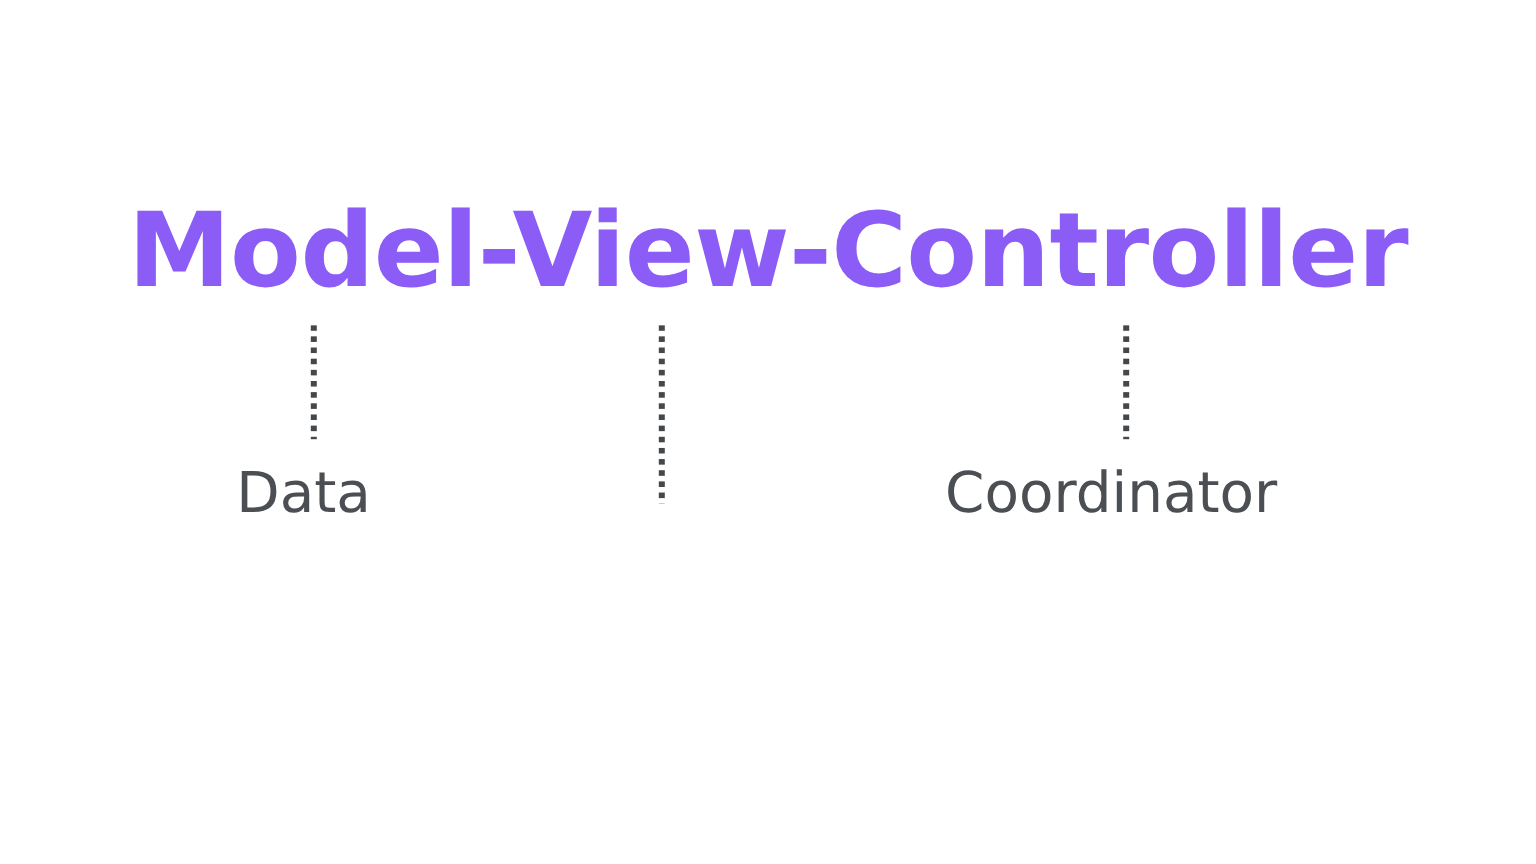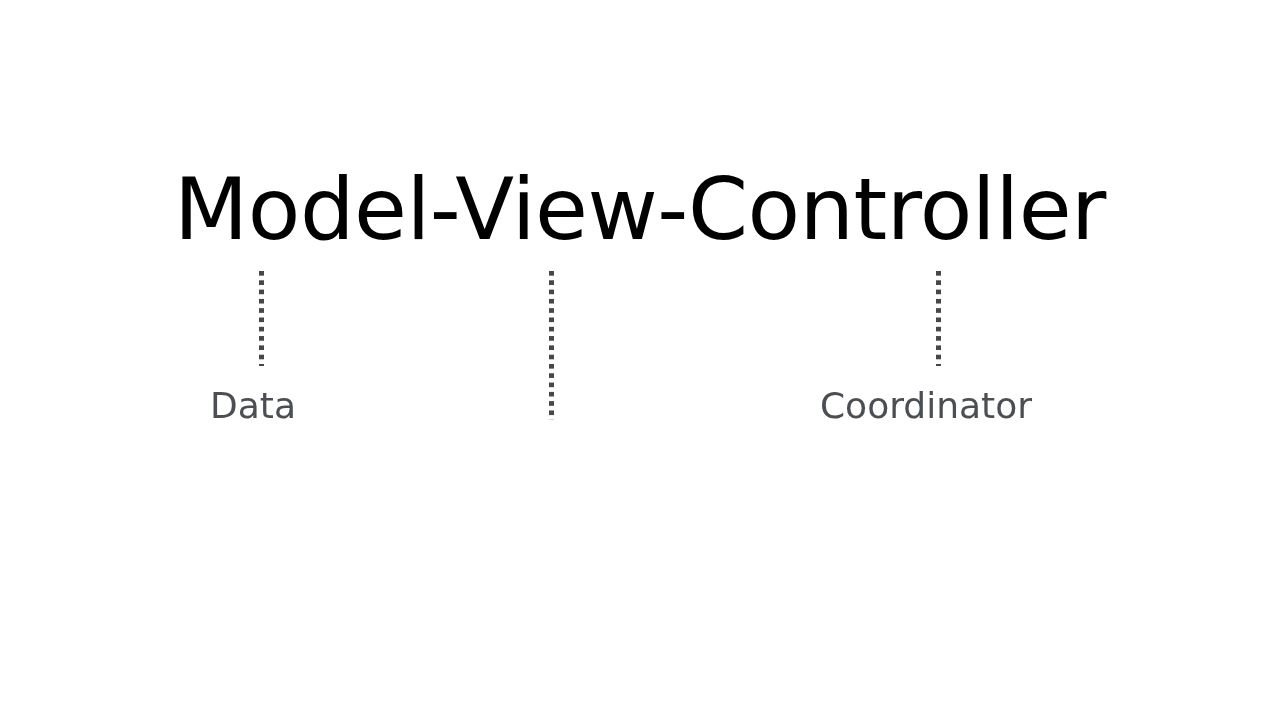--- a/index.html
+++ b/index.html
@@ -23,23 +23,23 @@
 
   
   .title {
     position: absolute;
     left: 0;
     top: 166px;
     width: 1280px;
     text-align: center;
     font-family: "DejaVu Sans", "Liberation Sans", sans-serif;
     font-size: 86px;
-    font-weight: 400;
+    font-weight: 700;
     letter-spacing: -0.5px;
-    color: #000000;
+    color: #8b5cf6;
     line-height: 1;
     white-space: nowrap;
   }
 
   
   .connector {
     position: absolute;
     width: 5px;
     background-image: linear-gradient(
         to bottom,
@@ -51,21 +51,21 @@
     background-repeat: repeat-y;
   }
   .connector.c1 { left: 259px; top: 271px; height: 95px; }
   .connector.c2 { left: 549px; top: 271px; height: 149px; }
   .connector.c3 { left: 936px; top: 271px; height: 95px; }
 
   
   .leaf-label {
     position: absolute;
     font-family: "DejaVu Sans", "Liberation Sans", sans-serif;
-    font-size: 36px;
+    font-size: 47px;
     font-weight: 400;
     color: #4b4f53;
     line-height: 1;
     white-space: nowrap;
     text-align: center;
     transform: translateX(-50%);
   }
   .leaf-label.l1 { left: 253px; top: 388px; }
   .leaf-label.l2 { left: 545px; top: 440px; }
   .leaf-label.l3 { left: 926px; top: 388px; }

